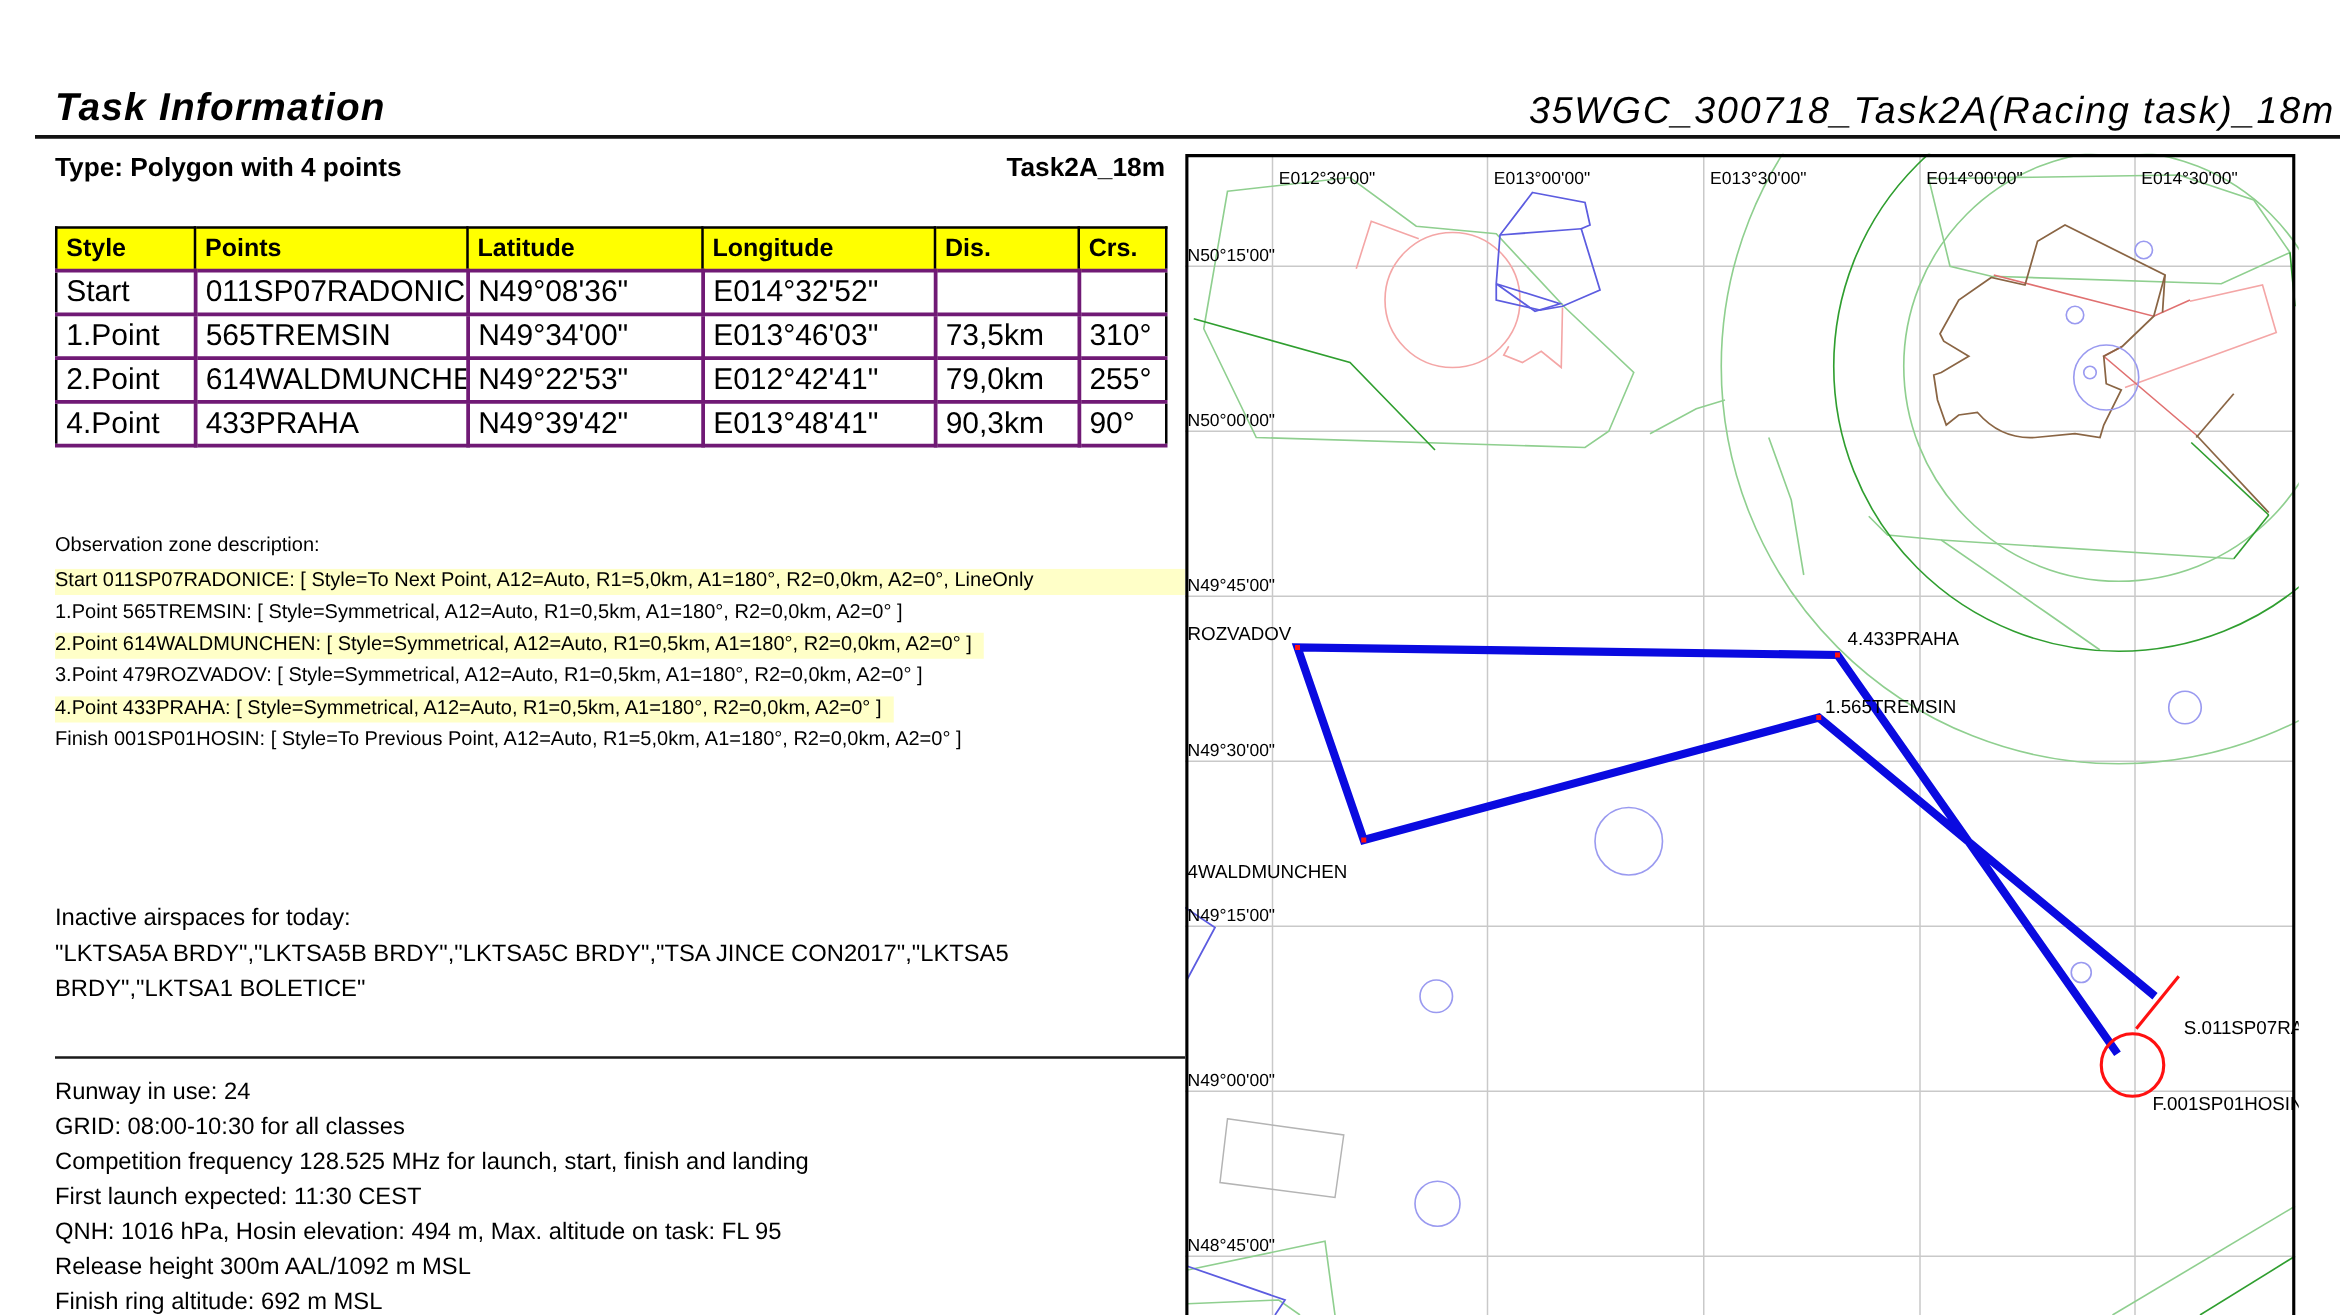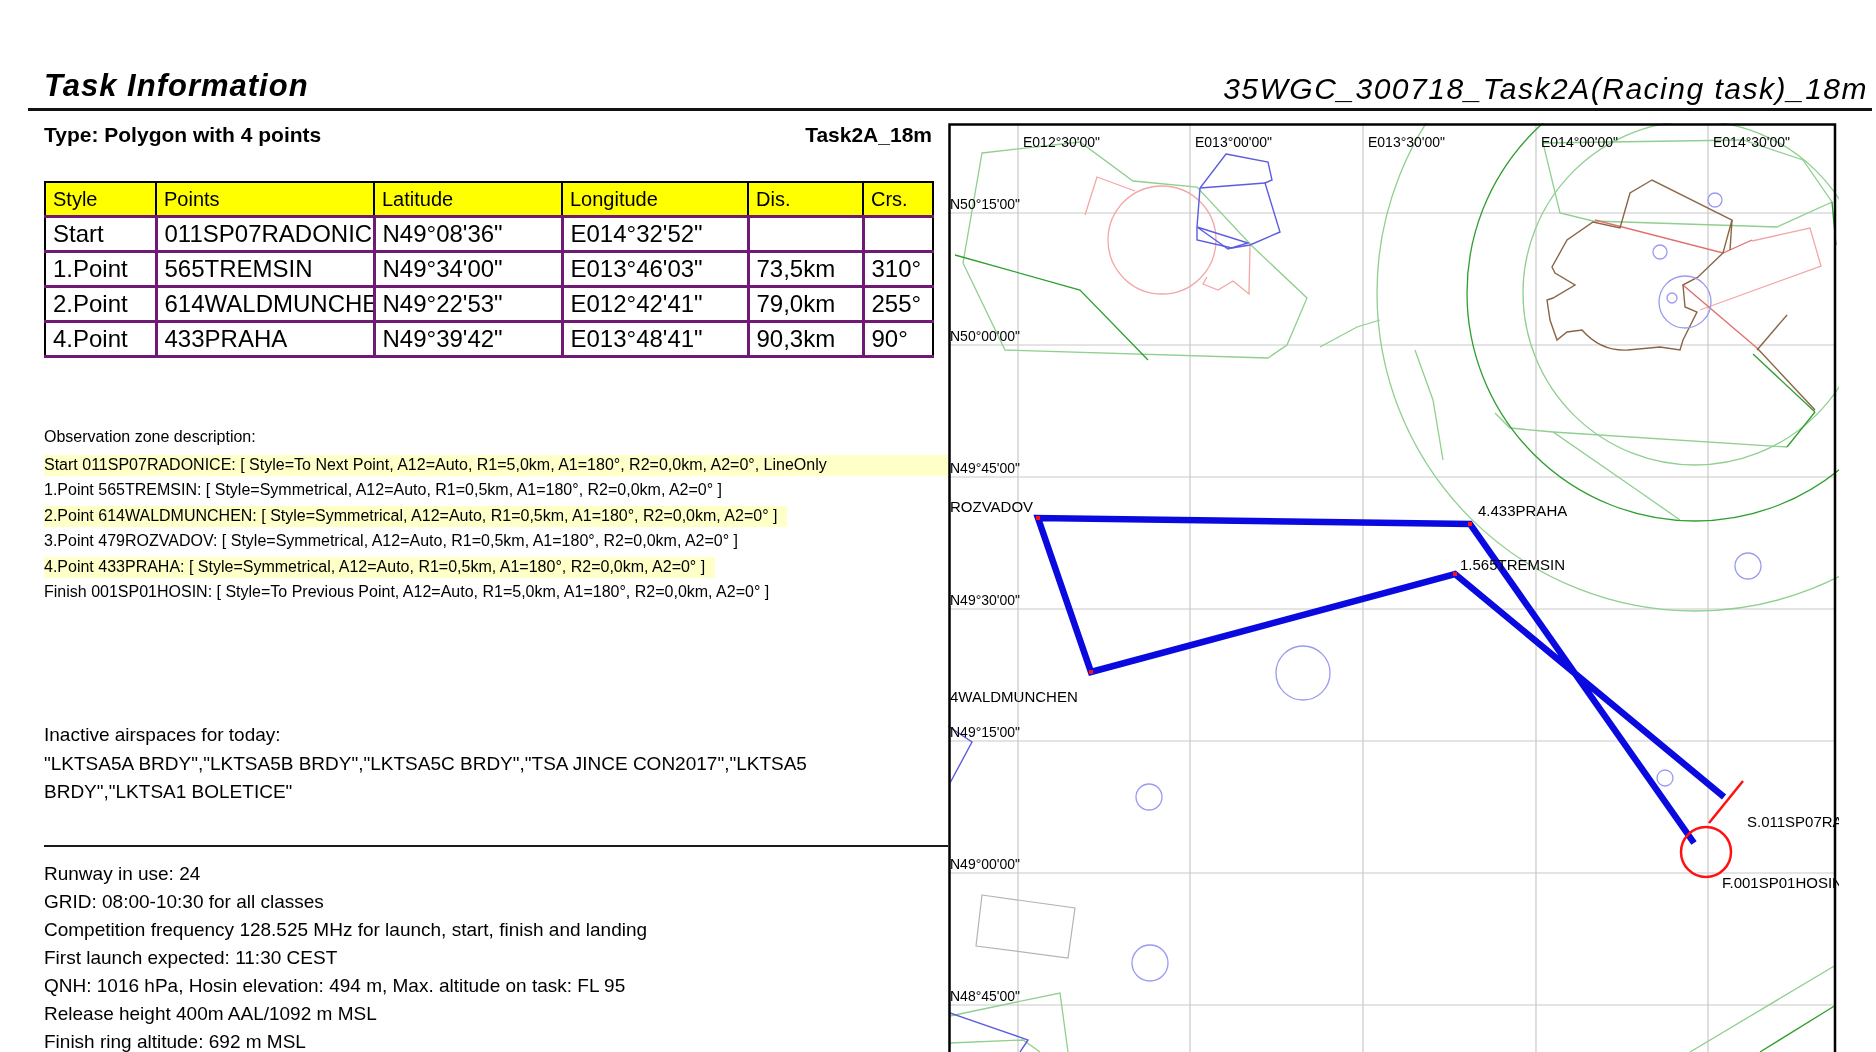--- a/index.html
+++ b/index.html
@@ -8,21 +8,21 @@
   .abs{position:absolute;}
   .page-title{left:44px;top:68px;font-style:italic;font-weight:bold;font-size:31px;letter-spacing:1px;}
   .doc-title{left:900px;top:72px;width:968px;text-align:right;font-style:italic;font-size:30px;letter-spacing:1.5px;}
   .rule-top{left:28px;top:108px;width:1844px;height:3px;background:#121212;}
   .type-line{left:44px;top:123px;font-weight:bold;font-size:21px;}
   .task-name{left:640px;top:123px;width:292px;text-align:right;font-weight:bold;font-size:21px;}
   .dist-line{left:44px;top:150px;font-weight:bold;font-size:21px;margin-top:44px;}
 
   table.task{position:absolute;left:44px;top:181px;width:888px;border-collapse:collapse;
              table-layout:fixed;border:2px solid #000;}
-  table.task th{background:#FFFF00;font-weight:normal;font-size:20px;text-align:left;
+  table.task th{background:#FFFF00;font-weight:bold;font-size:20px;text-align:left;
                 border:2px solid #000;padding:3px 12px 3px 7px;height:26px;}
   table.task td{font-size:24px;border:3px solid #701a75;padding:2px 2px 2px 7px;height:26px;
                 white-space:nowrap;overflow:hidden;}
   table.task td.first{border-left:2px solid #000;}
   table.task td.last{border-right:2px solid #000;}
   table.task tr.lastrow td{border-bottom:2px solid #000;}
 
   .obs-title{left:44px;top:428px;font-size:16px;}
   .obs-line{left:44px;height:25px;font-size:16px;white-space:nowrap;width:904px;overflow:hidden;}
   .obs-line span{display:inline-block;padding:1px 3px 2px 0;}
@@ -114,21 +114,21 @@
 <div class="abs air-title">Inactive airspaces for today:</div>
 <div class="abs air-line" style="top:753px">"LKTSA5A BRDY","LKTSA5B BRDY","LKTSA5C BRDY","TSA JINCE CON2017","LKTSA5</div>
 <div class="abs air-line" style="top:781px">BRDY","LKTSA1 BOLETICE"</div>
 <div class="abs rule-mid"></div>
 
 <div class="abs note-line" style="top:863px">Runway in use: 24</div>
 <div class="abs note-line" style="top:891px">GRID: 08:00-10:30 for all classes</div>
 <div class="abs note-line" style="top:919px">Competition frequency 128.525 MHz for launch, start, finish and landing</div>
 <div class="abs note-line" style="top:947px">First launch expected: 11:30 CEST</div>
 <div class="abs note-line" style="top:975px">QNH: 1016 hPa, Hosin elevation: 494 m, Max. altitude on task: FL 95</div>
-<div class="abs note-line" style="top:1003px">Release height 400m AAL/1092 m MSL</div>
+<div class="abs note-line" style="top:1003px">Release height 300m AAL/1092 m MSL</div>
 <div class="abs note-line" style="top:1031px">Finish ring altitude: 692 m MSL</div>
 
 <div class="abs map-wrap">
 <svg width="891" height="929" viewBox="948 123 891 929">
 
   <g stroke="#c9c9c9" stroke-width="1.2">
     <line x1="1018" y1="123" x2="1018" y2="1052"></line>
         <line x1="1190" y1="123" x2="1190" y2="1052"></line>
     <line x1="1363" y1="123" x2="1363" y2="1052"></line>
         <line x1="1536" y1="123" x2="1536" y2="1052"></line>

